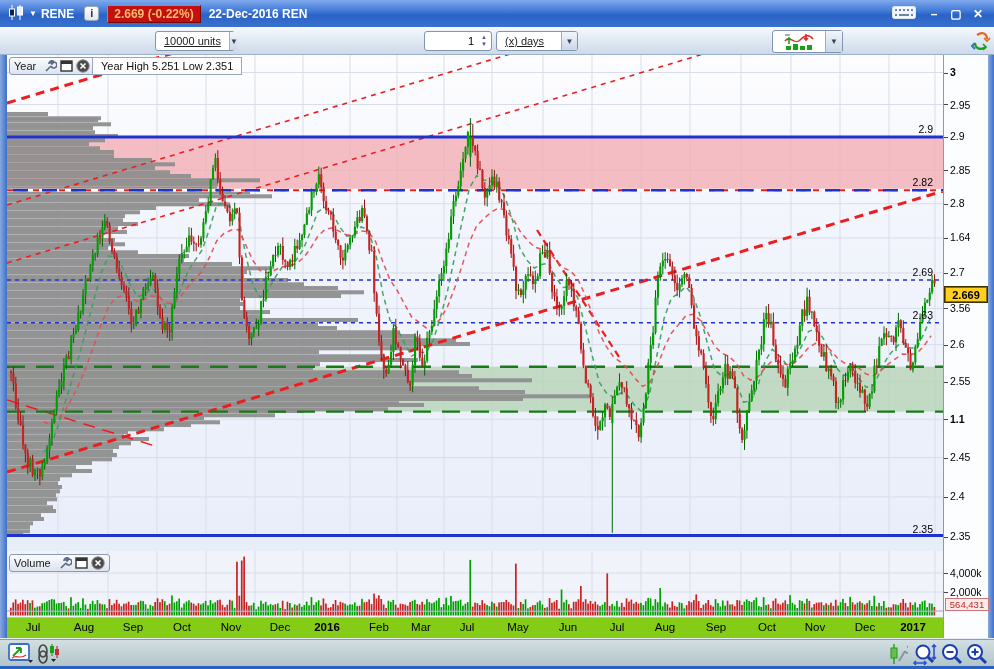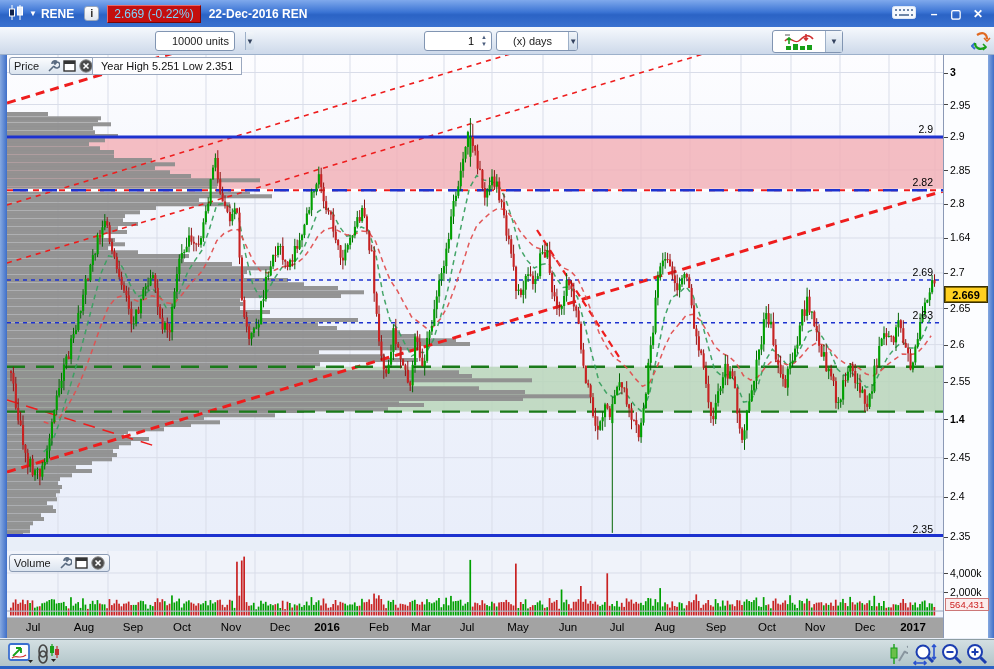--- a/index.html
+++ b/index.html
@@ -6,32 +6,32 @@
   html,body { width:994px; height:669px; overflow:hidden; font-family:"Liberation Sans", sans-serif; }
   #window { position:relative; width:994px; height:669px; background:#e8eef8; overflow:hidden; }
 
   
   #titlebar { position:absolute; left:0; top:0; width:994px; height:27px;
     background:linear-gradient(#7fa9ec 0%, #3b74d4 45%, #2b63c5 55%, #3a72d0 100%);
     display:flex; align-items:center; color:#fff; font-size:12px; font-weight:bold; }
   .tb-gap { width:8px; }
   #price-badge { background:#c40f0f; border-top:1px solid #e86a6a; border-left:1px solid #e86a6a;
     border-right:1px solid #7a0606; border-bottom:1px solid #7a0606;
-    color:#7dd3fc; padding:1px 6px; margin:16px 8px; font-weight:normal; }
+    color:#fdba74; padding:1px 6px; margin:16px 8px; font-weight:bold; }
   .win-btn { width:16px; height:16px; margin-left:6px; color:#fff; font-size:12px; line-height:16px;
     text-align:center; font-weight:bold; cursor:default; }
   #info-btn { width:15px; height:15px; background:linear-gradient(#ffffff,#dfe5ee); border:1px solid #9aa7bb;
     border-radius:3px; color:#333; font-size:11px; line-height:13px; text-align:center; font-weight:bold; margin-left:10px; }
 
   
   #toolbar { position:absolute; left:0; top:27px; width:994px; height:28px;
     background:linear-gradient(#f6f9fd, #cdd9ea); border-bottom:1px solid #9db1cb; }
   .combo { position:absolute; top:4px; height:20px; background:#fff; border:1px solid #8195b2; border-radius:3px;
     display:flex; align-items:center; font-size:11px; color:#222; }
-  .combo .txt { flex:1; padding:0 16px; white-space:nowrap; }
+  .combo .txt { flex:1; padding:0 8px; white-space:nowrap;text-decoration:underline; }
   .combo .dd { width:16px; height:100%; border-left:1px solid #9db0c8; background:linear-gradient(#f2f6fa,#c9d7e7);
     display:flex; align-items:center; justify-content:center; color:#33425e; font-size:8px; border-radius:0 2px 2px 0; }
   #spinner { position:absolute; top:4px; left:424px; width:68px; height:20px; background:#fff;
     border:1px solid #8195b2; border-radius:3px; display:flex; align-items:center; }
   #spinner .val { flex:1; text-align:right; font-size:11px; padding-right:3px; }
   #spinner .arrows { width:14px; display:flex; flex-direction:column; align-items:center; font-size:6px; color:#4a5d7d; line-height:7px; }
   #charttype-btn { position:absolute; left:772px; top:3px; width:71px; height:23px; background:#fff;
     border:1px solid #8195b2; border-radius:3px; display:flex; align-items:center; }
   #charttype-btn .dd { width:17px; height:100%; border-left:1px solid #9db0c8; background:linear-gradient(#f2f6fa,#c9d7e7);
     display:flex; align-items:center; justify-content:center; font-size:8px; color:#33425e; }
@@ -49,21 +49,21 @@
 
   
   #price-plot { position:absolute; left:7px; top:55px; width:936px; height:482px; z-index:10; }
   #volume-plot { position:absolute; left:7px; top:551px; width:936px; height:66px; z-index:10; }
 
   #copyright { position:absolute; left:7px; top:537px; width:936px; height:14px; background:#edf1f8;
     border-top:3px solid #1d32cf; border-bottom:1px solid #a8b4c8; font-size:11px; color:#101010;
     display:flex; align-items:center; padding-left:4px; z-index:20; }
   #copyright .it { font-style:italic; margin-left:12px; }
 
-  #month-row { position:absolute; left:7px; top:617px; width:936px; height:21px; background:#a3a3a3;
+  #month-row { position:absolute; left:7px; top:617px; width:936px; height:21px; background:#84cc16;
     border-top:1px solid #b8c2d4; z-index:10; }
   .month-lbl { position:absolute; top:3px; font-size:11.5px; color:#000; transform:translateX(-50%); }
   .month-lbl.b { font-weight:bold; }
 
   
   #axis-strip { position:absolute; left:943px; top:55px; width:45px; height:583px; background:#fcfdff;
     border-left:1px solid #8b99b6; z-index:15; }
   .ytick { position:absolute; left:6px; font-size:10.5px; color:#000; }
   .ytick.b { font-weight:bold; }
   .ytickline { position:absolute; left:0; width:4px; height:1px; background:#444; }
@@ -160,21 +160,21 @@
         <path d="M15,17 C9,21 4,18 4,13" fill="none" stroke="#18a018" stroke-width="2.2"></path>
         <path d="M12,14 L15,17 L12,20" fill="none" stroke="#18a018" stroke-width="1.6"></path>
       </svg>
     </span>
   </div>
 
   <div class="frame" style="left:0;top:55px;width:7px;height:583px"></div>
   <div class="frame" style="left:988px;top:55px;width:6px;height:583px"></div>
 
   <div class="panel-pill" style="left:9px;top:57px">
-    <span class="nm">Price</span>
+    <span class="nm">Year</span>
     <span class="pill-ico">
       <svg width="13" height="13" viewBox="0 0 13 13">
           <path d="M2,11 L7,6 M7,6 a3,3 0 1 0 3,-4 l-2,2 -1,-1 2,-2 a3,3 0 0 0 -4,3" fill="none" stroke="#5a6b80" stroke-width="1.6"></path>
         </svg>
     </span>
     <span class="pill-ico">
       <svg width="13" height="12" viewBox="0 0 13 12">
           <rect x="1" y="1" width="11" height="10" fill="#fff" stroke="#333" stroke-width="1.4"></rect>
           <rect x="1" y="1" width="11" height="3" fill="#333"></rect>
         </svg>
@@ -1985,27 +1985,27 @@
       <div class="ytick" style="top: 75.474px;">2.9</div>
       <div class="ytickline" style="top: 115.05px;"></div>
       <div class="ytick" style="top: 108.55px;">2.85</div>
       <div class="ytickline" style="top: 148.711px;"></div>
       <div class="ytick" style="top: 142.211px;">2.8</div>
       <div class="ytickline" style="top: 182.978px;"></div>
       <div class="ytick" style="top: 176.478px;">1.64</div>
       <div class="ytickline" style="top: 217.875px;"></div>
       <div class="ytick" style="top: 211.375px;">2.7</div>
       <div class="ytickline" style="top: 253.423px;"></div>
-      <div class="ytick" style="top: 246.923px;">2.65</div>
+      <div class="ytick" style="top: 246.923px;">3.56</div>
       <div class="ytickline" style="top: 289.649px;"></div>
       <div class="ytick" style="top: 283.149px;">2.6</div>
       <div class="ytickline" style="top: 326.579px;"></div>
       <div class="ytick" style="top: 320.079px;">2.55</div>
       <div class="ytickline" style="top: 364.239px;"></div>
-      <div class="ytick b" style="top: 357.739px;">1.4</div>
+      <div class="ytick b" style="top: 357.739px;">1.1</div>
       <div class="ytickline" style="top: 402.661px;"></div>
       <div class="ytick" style="top: 396.161px;">2.45</div>
       <div class="ytickline" style="top: 441.874px;"></div>
       <div class="ytick" style="top: 435.374px;">2.4</div>
       <div class="ytickline" style="top: 481.914px;"></div>
       <div class="ytick" style="top: 475.414px;">2.35</div>
       <div id="price-marker" style="top: 232.336px;">2.669</div>
       <div class="ytickline" style="top: 518px;"></div>
       <div class="ytick" style="top: 511.5px;">4,000k</div>
       <div class="ytickline" style="top: 537px;"></div>

